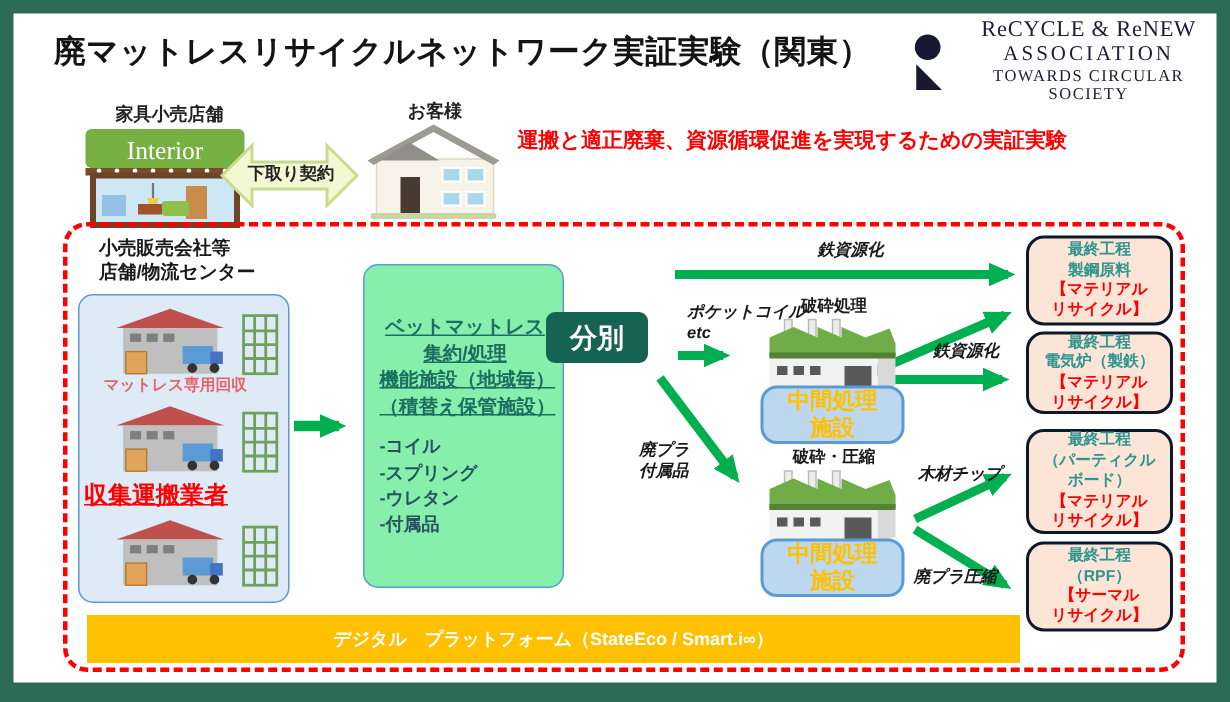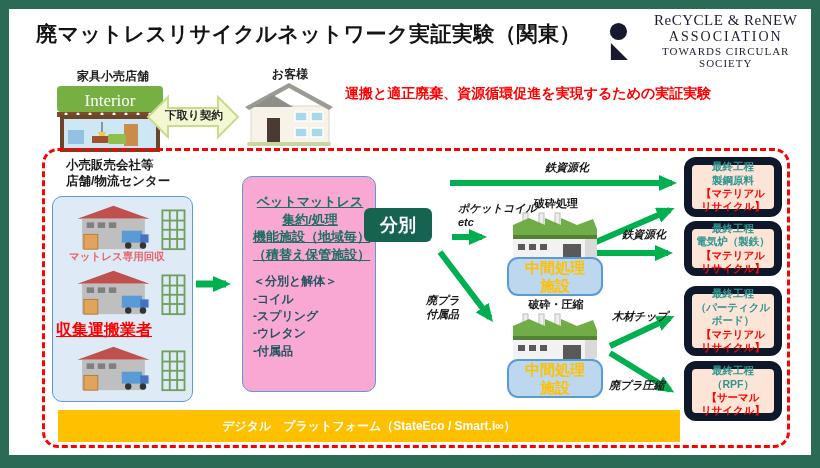--- a/index.html
+++ b/index.html
@@ -31,21 +31,21 @@
   #zone{left:42px;top:148px;width:748px;height:300px;border:3px dashed #FF0000;border-radius:16px;}
 
   
   #col-header{left:66px;top:157px;font-size:12.5px;font-weight:700;color:#1a1a1a;line-height:1.3;}
   #col-box{left:52px;top:196px;width:141px;height:206px;background:#DEEBF7;border:1.5px solid #5B9BD5;border-radius:10px;}
   .wh1{left:74px;top:203px;} .wh2{left:74px;top:268px;} .wh3{left:74px;top:344px;}
   #recovery-label{left:69px;top:250px;font-size:10.5px;font-weight:700;color:#E8636B;}
   #carrier-label{left:56px;top:320px;font-size:16px;font-weight:700;color:#FF0000;text-decoration:underline;}
 
   
-  #agg-box{left:242px;top:176px;width:134px;height:216px;background:#f9a8d4;border:1.5px solid #5B9BD5;border-radius:10px;padding:16px 8px 0 10px;}
+  #agg-box{left:242px;top:176px;width:134px;height:216px;background:#86efac;border:1.5px solid #5B9BD5;border-radius:10px;padding:32px 8px 0 10px;}
   #agg-title{text-align:center;font-size:13px;font-weight:700;color:#1C6E62;line-height:1.35;}
   #agg-title span{text-decoration:underline;display:block;white-space:nowrap;}
   #agg-list{margin-top:10px;font-size:12px;font-weight:700;color:#24545f;line-height:1.45;}
 
   
   .badge{background:#166352;color:#fff;font-weight:700;border-radius:6px;display:flex;align-items:center;justify-content:center;}
   #badge-manual{left:362px;top:168px;width:84px;height:28px;font-size:18px;}
   #badge-sort{left:364px;top:208px;width:68px;height:34px;font-size:18px;}
 
   
@@ -58,21 +58,21 @@
   #lab-plastic-comp{left:609px;top:379px;}
 
   
   .proc-label{width:100px;text-align:center;font-size:11px;font-weight:700;color:#1a1a1a;}
   #fac1-proc{left:506px;top:196px;} #fac2-proc{left:506px;top:297px;}
   #fac1-art{left:505px;top:211px;} #fac2-art{left:505px;top:312px;}
   .fac-name{width:96px;height:39px;background:#BDD7EE;border:2px solid #5B9BD5;border-radius:11px;color:#FFC000;font-size:15px;font-weight:700;text-align:center;line-height:1.15;display:flex;flex-direction:column;justify-content:center;}
   #fac1-name{left:507px;top:257px;} #fac2-name{left:507px;top:359px;}
 
   
-  .final{left:684px;width:98px;background:#FCE4D6;border:8px solid #0f172a;border-radius:12px;display:flex;flex-direction:column;justify-content:center;text-align:center;font-weight:700;font-size:10.5px;line-height:1.28;padding:2px;}
+  .final{left:684px;width:98px;background:#FCE4D6;border:2px solid #0f172a;border-radius:12px;display:flex;flex-direction:column;justify-content:center;text-align:center;font-weight:700;font-size:10.5px;line-height:1.28;padding:2px;}
   .final .nm{color:#2E958F;display:block;}
   .final .rc{color:#FF0000;display:block;}
   #final-0{top:157px;height:60px;} #final-1{top:221px;height:55px;}
   #final-2{top:286px;height:70px;} #final-3{top:361px;height:60px;}
 
   
   #platform{left:58px;top:410px;width:622px;height:32px;background:#FFC000;color:#fff;font-size:12px;font-weight:700;display:flex;align-items:center;justify-content:center;white-space:nowrap;}
 
   svg{display:block;}
   #arrow-layer{left:0;top:0;pointer-events:none;}
@@ -234,21 +234,20 @@
   </svg>
 
   <div class="abs" id="agg-box">
     <div id="agg-title">
       <span>ベットマットレス</span>
       <span>集約/処理</span>
       <span>機能施設（地域毎）</span>
       <span>（積替え保管施設）</span>
     </div>
     <div id="agg-list">
-      <div>＜分別と解体＞</div>
       <div>-コイル</div>
       <div>-スプリング</div>
       <div>-ウレタン</div>
       <div>-付属品</div>
     </div>
   </div>
 
   <div class="abs badge" id="badge-sort">分別</div>
 
   <div class="abs arrlab" id="lab-iron-top">鉄資源化</div>

